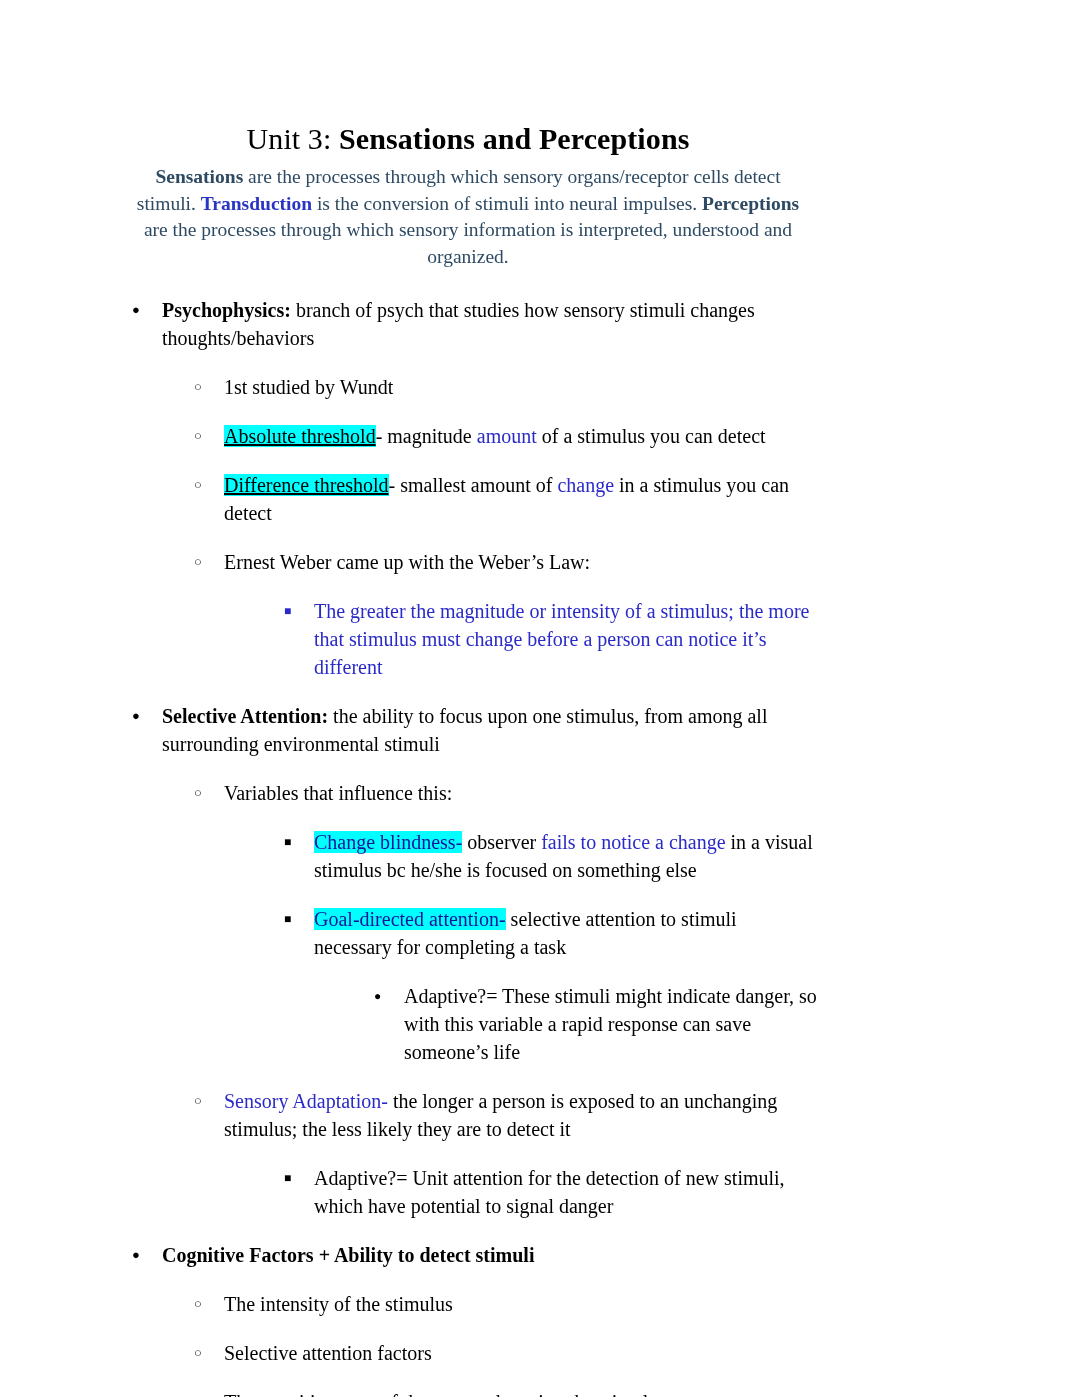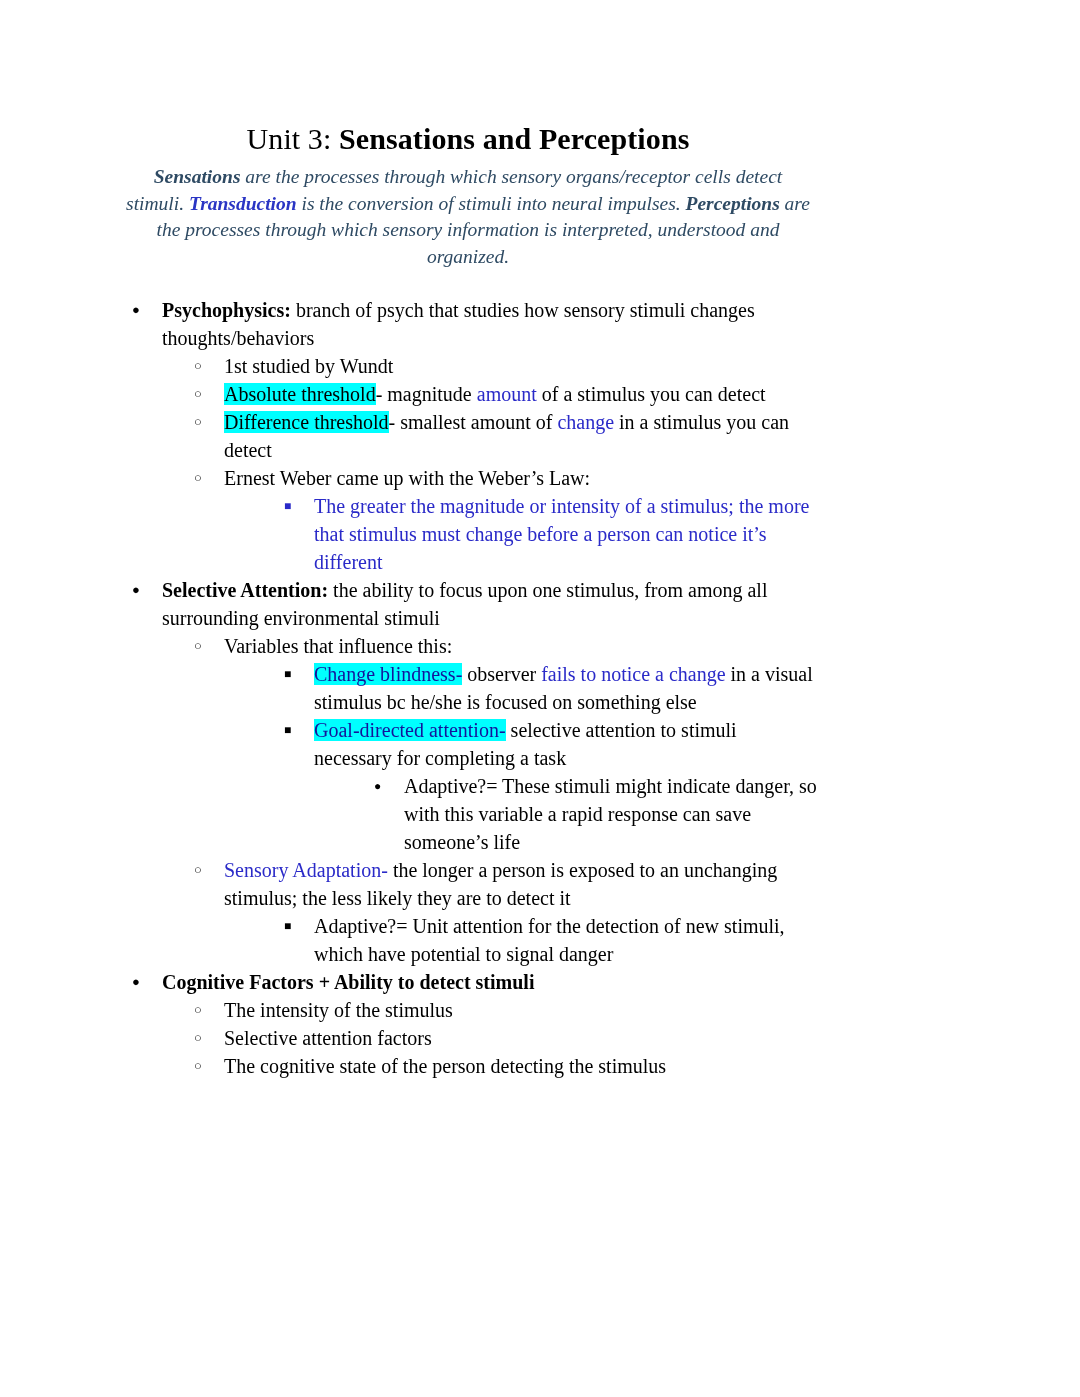--- a/index.html
+++ b/index.html
@@ -32,21 +32,20 @@
     font-weight: 400;
     letter-spacing: 0.1px;
   }
   .doc-title .title-bold {
     font-weight: 700;
   }
 
   
   .subtitle {
     text-align: center;
-    font-style: italic;
     font-size: 19.5px;
     line-height: 26.5px;
     color: #2e4a63;
     margin: 0 6px 26px 6px;
   }
   .subtitle .b {
     font-weight: 700;
   }
   .subtitle .b-accent {
     font-weight: 700;
@@ -123,31 +122,33 @@
     position: absolute;
     left: 14px;
     font-size: 12px;
     line-height: 28px;
     color: #000;
   }
 
   .row {
     display: block;
     position: static;
+    margin-top: 21px;
   }
 
   
   .term {
     font-weight: 700;
   }
   .blue {
     color: #2a2ac8;
   }
   .hl {
     background-color: #00ffff;
+    text-decoration: underline;
   }
   .hl-blue {
     background-color: #00ffff;
     color: #14149b;
   }
   .blue-line {
     color: #2a2ac8;
   }
 </style>
 </head>

